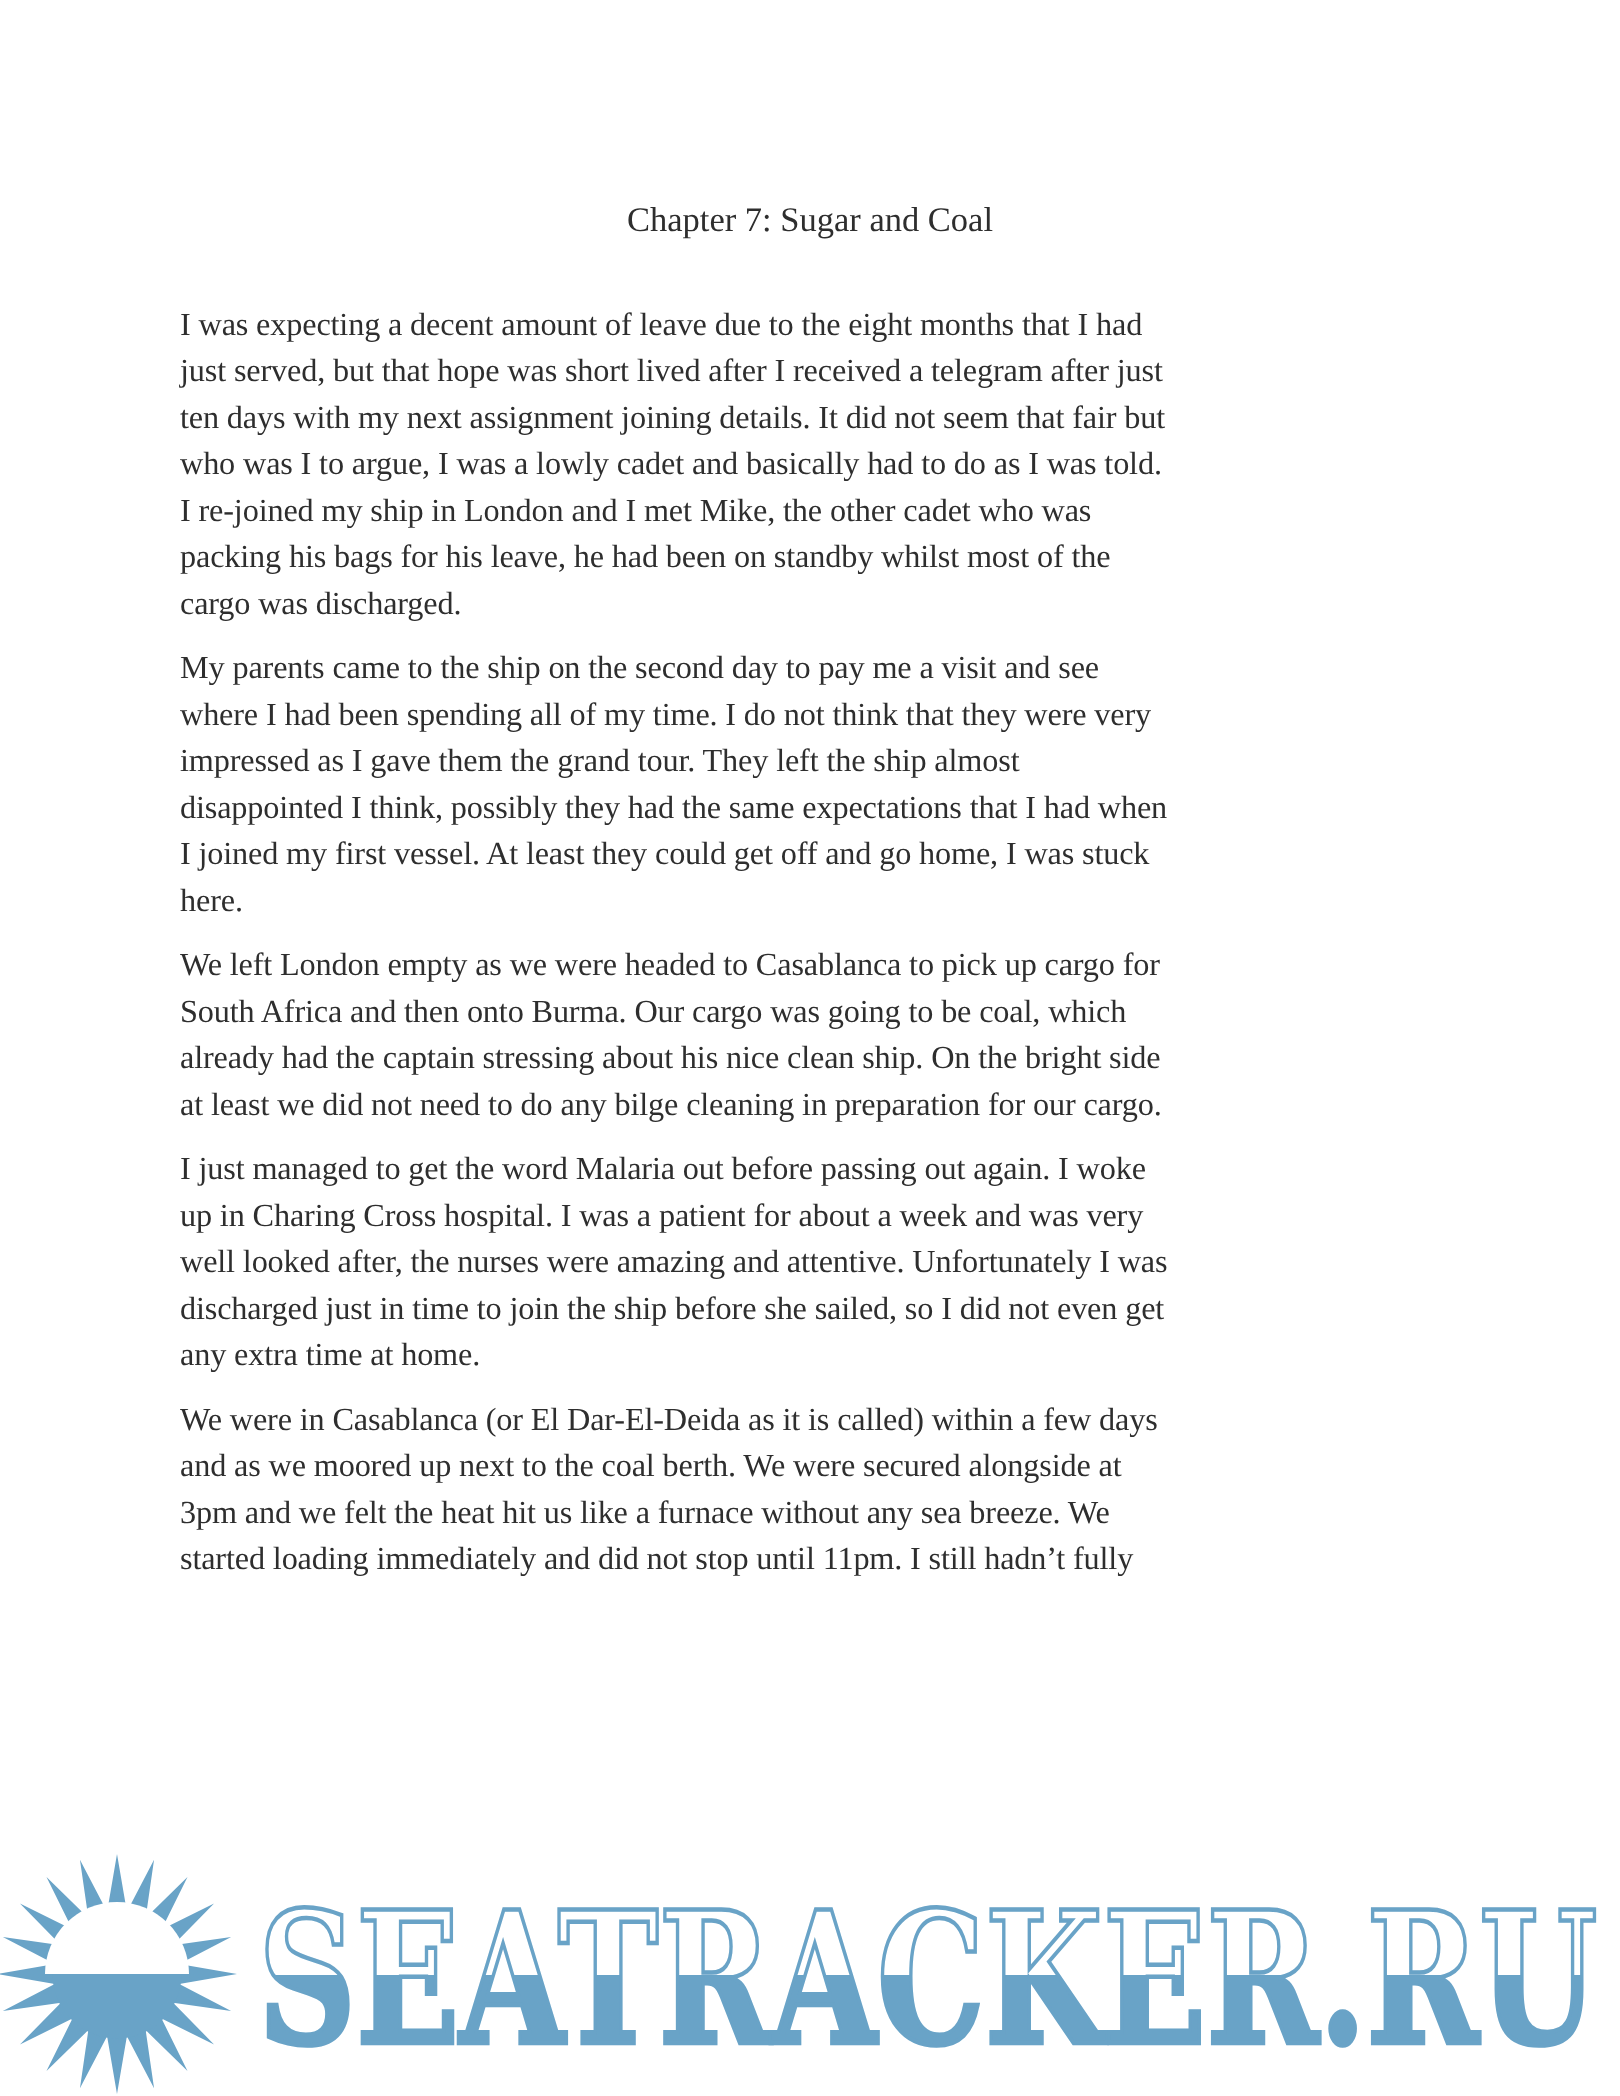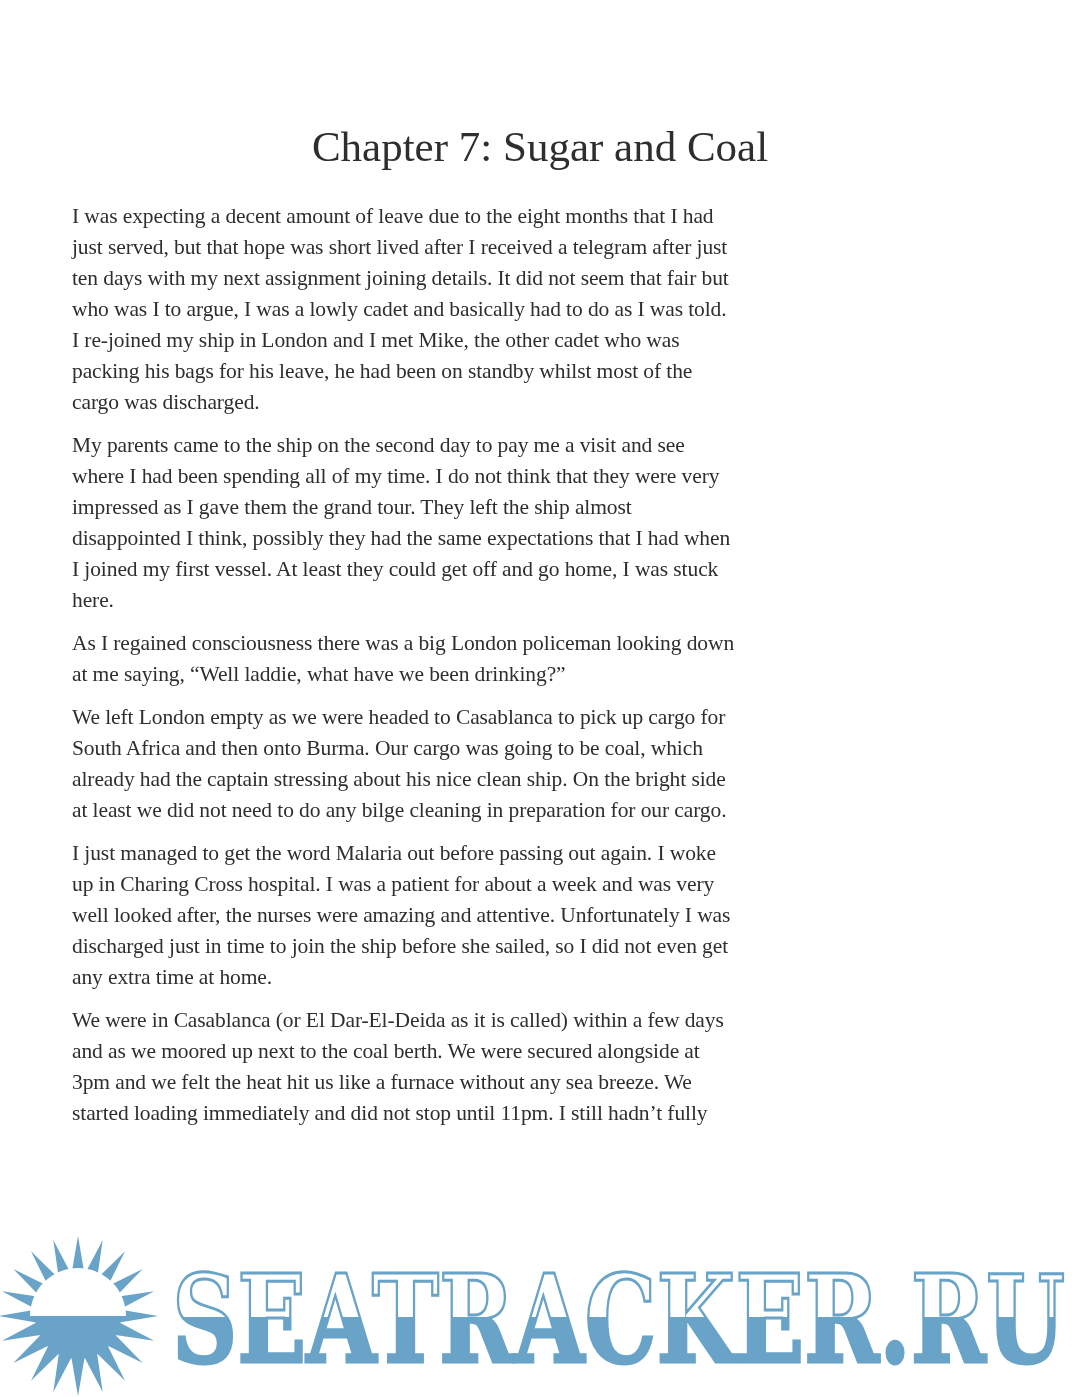--- a/index.html
+++ b/index.html
@@ -15,28 +15,28 @@
     position:relative;
     overflow:hidden;
   }
   .page{
     width:1080px;height:1397px;
     padding-top:126px;
     position:relative;
   }
   .chapter-title{
     text-align:center;
-    font-size:43px;
+    font-size:23px;
     font-weight:400;
     color:var(--text);
     line-height:42px;
   }
   .body-text{
     margin-top:33px;
-    margin-left:72px;
+    margin-left:120px;
     width:880px;
     color:var(--text);
     font-size:21.5px;
     line-height:31px;
   }
   .body-text p{
     white-space:pre-line;
     margin:0 0 12px 0;
     letter-spacing:-0.1px;
   }
@@ -75,22 +75,20 @@
 who was I to argue, I was a lowly cadet and basically had to do as I was told.
 I re-joined my ship in London and I met Mike, the other cadet who was
 packing his bags for his leave, he had been on standby whilst most of the
 cargo was discharged.</p>
     <p>My parents came to the ship on the second day to pay me a visit and see
 where I had been spending all of my time. I do not think that they were very
 impressed as I gave them the grand tour. They left the ship almost
 disappointed I think, possibly they had the same expectations that I had when
 I joined my first vessel. At least they could get off and go home, I was stuck
 here.</p>
-    <p>As I regained consciousness there was a big London policeman looking down
-at me saying, “Well laddie, what have we been drinking?”</p>
     <p>We left London empty as we were headed to Casablanca to pick up cargo for
 South Africa and then onto Burma. Our cargo was going to be coal, which
 already had the captain stressing about his nice clean ship. On the bright side
 at least we did not need to do any bilge cleaning in preparation for our cargo.</p>
     <p>I just managed to get the word Malaria out before passing out again. I woke
 up in Charing Cross hospital. I was a patient for about a week and was very
 well looked after, the nurses were amazing and attentive. Unfortunately I was
 discharged just in time to join the ship before she sailed, so I did not even get
 any extra time at home.</p>
     <p>We were in Casablanca (or El Dar-El-Deida as it is called) within a few days

